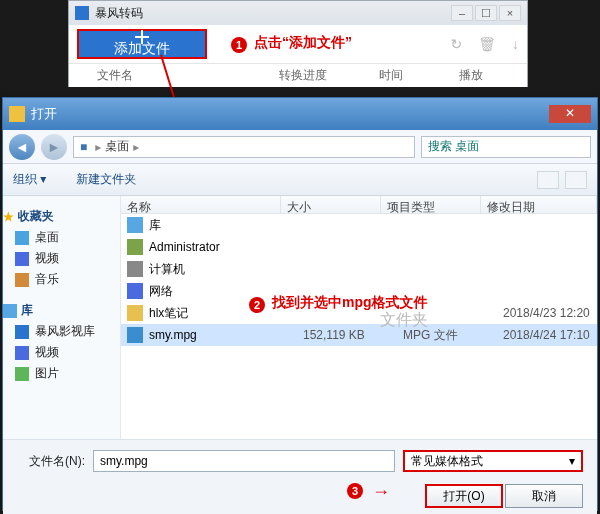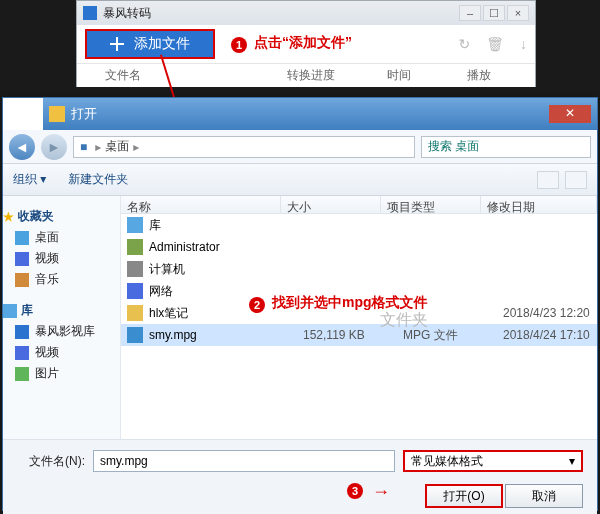--- a/index.html
+++ b/index.html
@@ -1,36 +1,36 @@
 <!DOCTYPE html>
 <html><head>
 <meta charset="utf-8">
 <style>
   * { box-sizing: border-box; margin: 0; padding: 0; font-family: "Microsoft YaHei", SimSun, sans-serif; }
   body { background: #1a1a1a; width: 600px; height: 514px; position: relative; overflow: hidden; }
 
   
   .app1 {
     position: absolute; left: 68px; top: 0; width: 460px; height: 87px;
-    background: #f5f5f5; border: 1px solid #a0a8b0; margin-left: 8px;
+    background: #f5f5f5; border: 1px solid #a0a8b0;
   }
   .app1-title {
     height: 24px; background: linear-gradient(#e9edf1,#dde3e9);
     display: flex; align-items: center; padding: 0 6px; font-size: 12px; color: #222;
   }
   .app1-title .icon { width: 14px; height: 14px; background: #2a74d0; margin-right: 6px; display:inline-block;}
   .app1-title .wincontrols { margin-left: auto; display: flex; gap: 2px; }
   .winbtn { width: 22px; height: 16px; background: #eceff2; text-align: center; font-size: 11px; line-height: 14px; color:#555; border:1px solid #cfd4da;}
   .app1-toolbar {
     height: 38px; display: flex; align-items: center; padding: 0 8px; background: #fff;
   }
   .add-btn {
     width: 130px; height: 30px; background: #2a74d0; color: #fff; font-size: 14px;
     display: flex; align-items: center; justify-content: center; gap: 10px;
-    border: 2px solid #d90000; position: relative;
+    border: 2px solid #d90000; position: relative; flex-direction: column;
   }
   .add-btn .plus { width: 14px; height: 14px; position: relative; }
   .add-btn .plus::before, .add-btn .plus::after { content:""; position:absolute; background:#fff; }
   .add-btn .plus::before { left:6px; top:0; width:2px; height:14px; }
   .add-btn .plus::after  { top:6px; left:0; height:2px; width:14px; }
   .right-tools { margin-left: auto; display:flex; gap:16px; color:#bbb; font-size:14px;}
   .app1-headers {
     height: 24px; background: #fff; display: flex; font-size: 12px; color:#666;
     border-top: 1px solid #e5e5e5; align-items: center;
   }
@@ -56,36 +56,36 @@
     border-top:10px solid #d90000; transform: rotate(-17deg);
   }
 
   
   .dlg {
     position: absolute; left: 2px; top: 97px; width: 596px; height: 414px;
     background: #fff; border: 1px solid #3b6ea5; box-shadow: 0 0 6px rgba(0,0,0,.3);
   }
   .dlg-title {
     height: 28px; background: linear-gradient(#6fa6dd,#3f7fc0);
-    display:flex; align-items:center; padding:16px 6px; font-size:13px; color:#fff;margin-left:40px;
+    display:flex; align-items:center; padding:16px 6px; font-size:13px; color:#fff;
   }
   .dlg-title .icon { width:16px;height:16px;background:#f0c040;margin-right:6px;display:inline-block;}
   .dlg-title .close { margin-left:auto; width:42px;height:18px;background:#c8493b;color:#fff;text-align:center;font-size:12px;line-height:16px;}
   .dlg-nav {
     height: 34px; background:#f4f7fb; border-bottom:1px solid #d0d7de;
     display:flex; align-items:center; padding:0 6px; gap:6px;
   }
   .navback,.navfwd { width:26px;height:26px;border-radius:50%;background:linear-gradient(#8fb8e2,#4e86c0);color:#fff;text-align:center;line-height:26px;font-size:14px;}
   .navfwd { background:linear-gradient(#d6e3f0,#b0c3d7); color:#7a94ad;}
   .navpath { flex:1; height:22px; border:1px solid #b8c2cc; background:#fff; display:flex; align-items:center; padding:0 6px; font-size:12px; color:#333;}
   .navpath .sep{color:#888;margin:0 4px;}
   .navsearch{ width:170px;height:22px;border:1px solid #b8c2cc;background:#fff;font-size:12px;color:#0f766e;padding:0 6px; display:flex;align-items:center;}
   .dlg-toolbar {
     height: 32px; background:linear-gradient(#f7fafd,#e8eef5); border-bottom:1px solid #d0d7de;
-    display:flex; align-items:center; padding:0 10px; font-size:12px; color:#1a4a80; gap:22px;
+    display:flex; align-items:center; padding:0 10px; font-size:12px; color:#1a4a80; gap:30px;
   }
   .tiny { margin-left:auto; display:flex; gap:6px;}
   .tiny span{ width:22px;height:18px;border:1px solid #cfd7df;background:#f2f6fa;}
 
   .dlg-body { display:flex; height: 243px; }
   .sidebar { width:118px; background:#f7fafd; border-right:1px solid #e3e8ee; padding:6px 0; font-size:12px; overflow:hidden;}
   .sghdr { color:#1a4a80; font-weight:bold; display:flex;align-items:center;gap:4px; margin:6px 0 2px;}
   .sgitem { display:flex; align-items:center; gap:6px; padding:2px 0 2px 12px; color:#222; white-space:nowrap;}
   .sicon { width:14px;height:14px;display:inline-block;}
 

